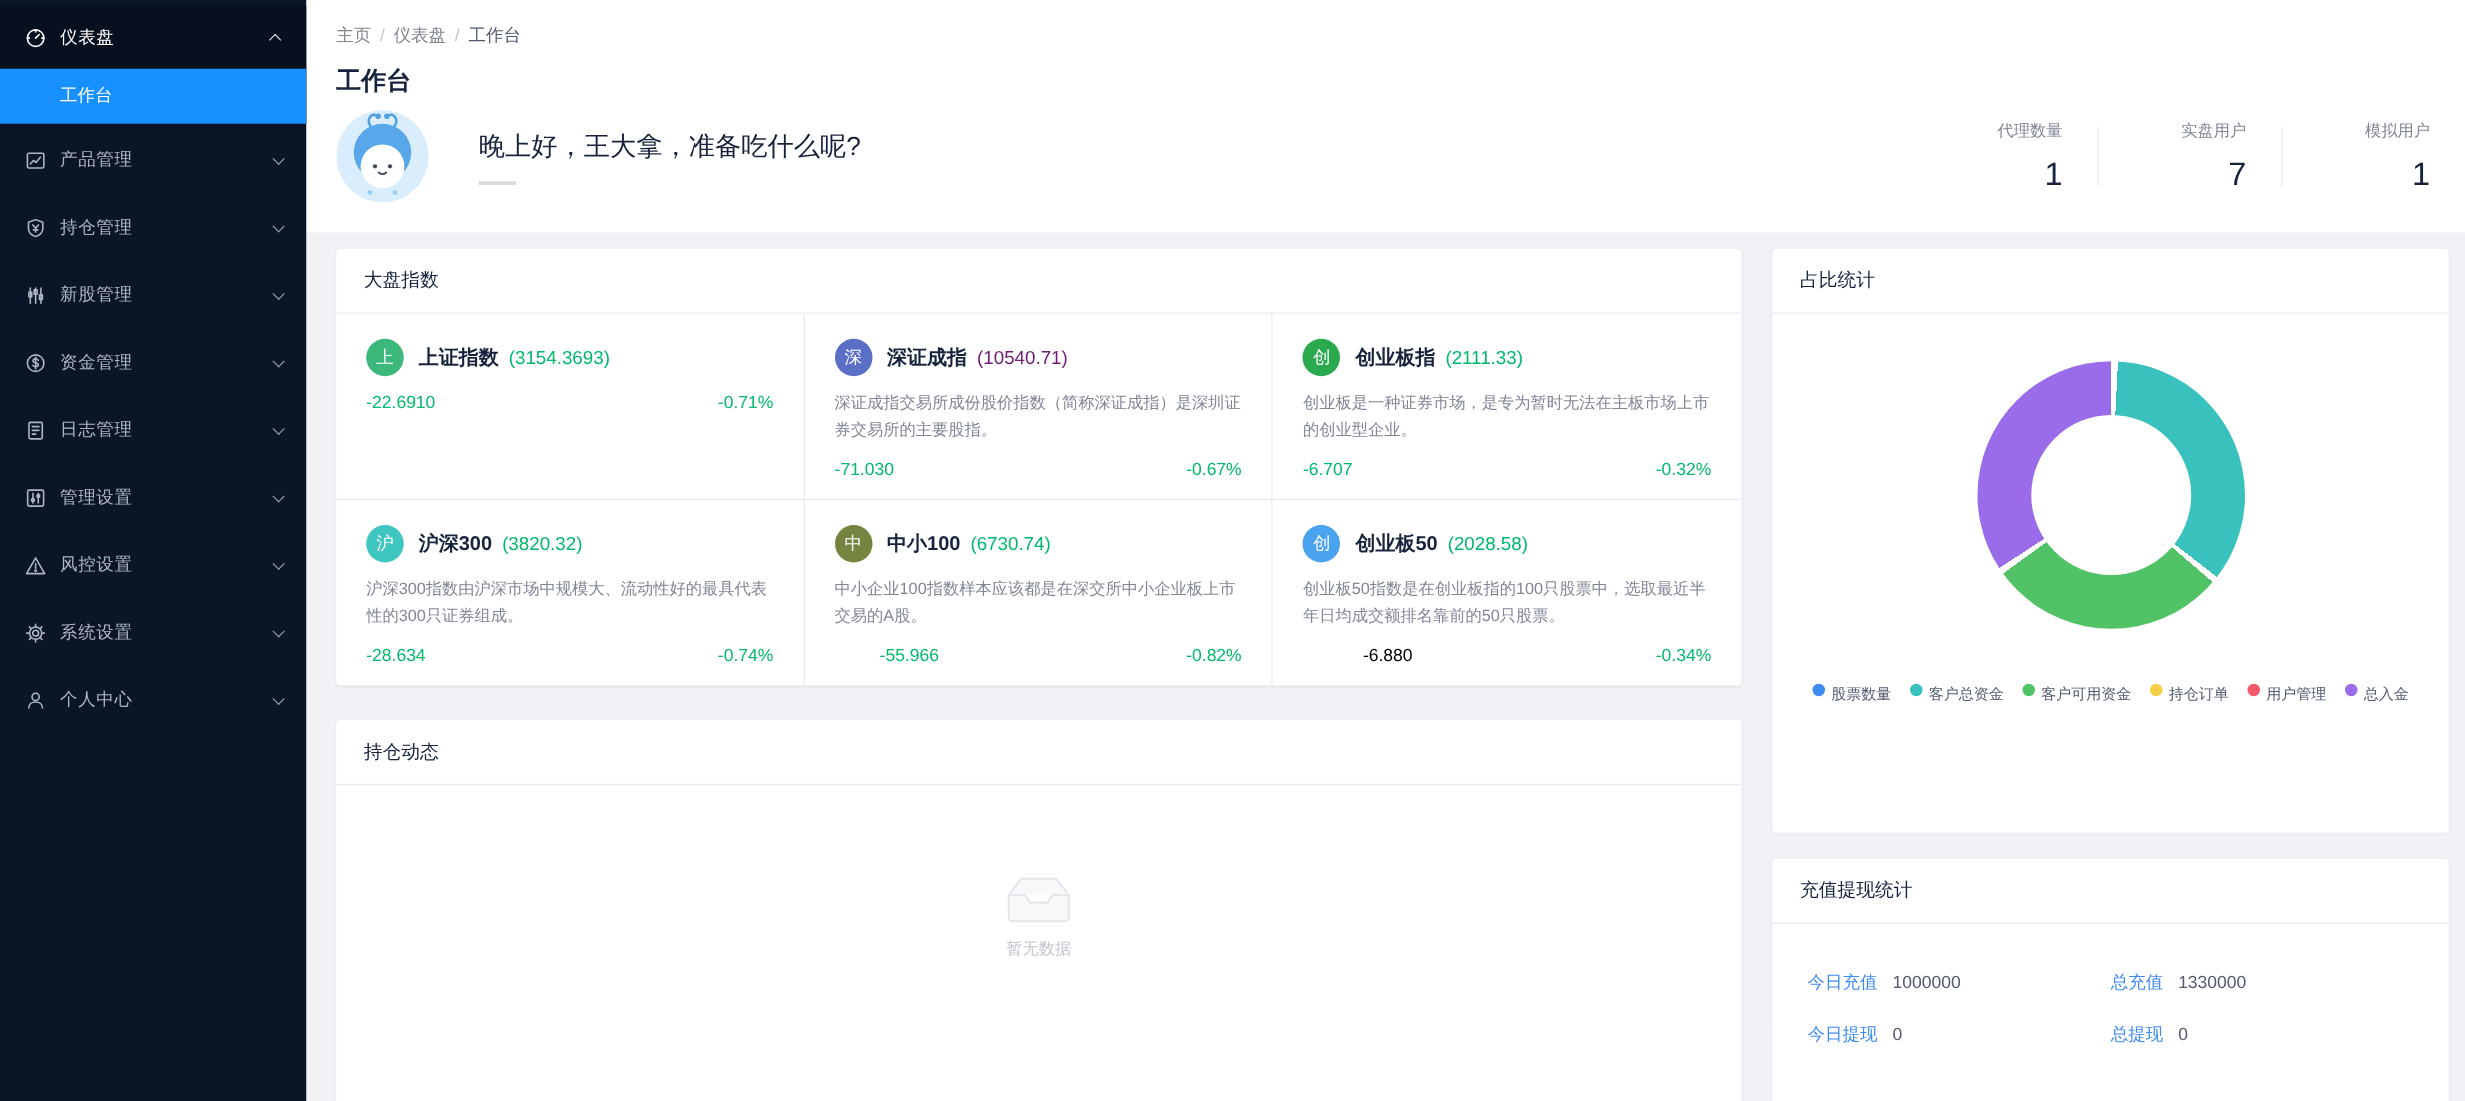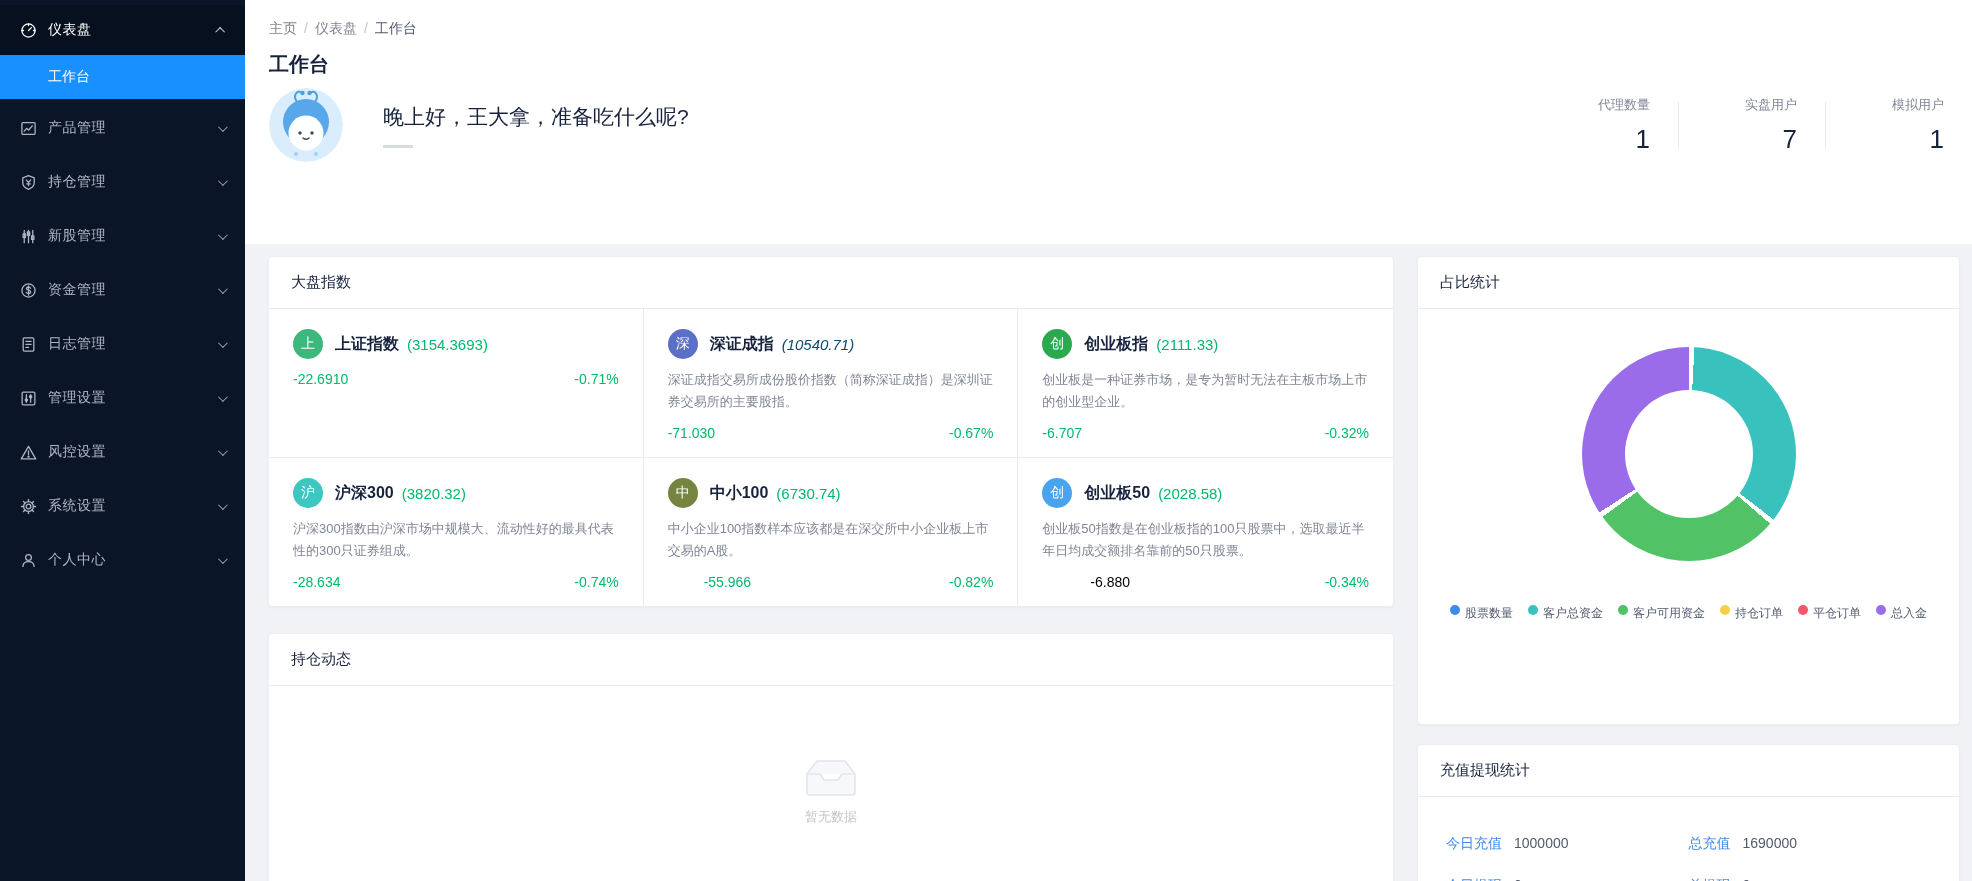--- a/index.html
+++ b/index.html
@@ -21,21 +21,21 @@
   .side-label { margin-left:11px; flex:1; letter-spacing:.5px; }
   .chev { width:7px; height:7px; border-right:1.6px solid currentColor; border-bottom:1.6px solid currentColor;
     transform:rotate(45deg) translateY(-2px); opacity:.85; }
   .chev.up { transform:rotate(225deg) translateY(-2px); }
   .submenu-item { height:44px; display:flex; align-items:center; padding-left:48px;
     font-size:14px; color:#c6cdd6; cursor:pointer; }
   .submenu-item.active { background:#1890ff; color:#fff; }
 
   
   .main { margin-left:245px; }
-  .header { background:#fff; height:244px; position:relative; }
+  .header { background:#fff; height:186px; position:relative; }
   .breadcrumb { padding:20px 0 0 24px; font-size:14px; color:#80868f; }
   .breadcrumb .sep { margin:0 7px; color:#c0c4cc; }
   .breadcrumb .crumb { cursor:pointer; }
   .breadcrumb .crumb.current { color:#515a6e; }
   .page-title { margin:13px 0 0 24px; font-size:20px; font-weight:700; color:#17233d; }
   .greet-row { position:absolute; left:24px; right:14px; top:88px; display:flex; align-items:center; }
   .avatar { width:74px; height:74px; border-radius:50%; overflow:hidden; flex:0 0 74px; }
   .greet-text-wrap { margin-left:40px;text-align:center; }
   .greet-text { font-size:21px; color:#17233d; }
   .greet-dash { width:30px; height:3px; background:#d8dce1; margin-top:14px; }
@@ -285,21 +285,21 @@
               </div>
               <div class="tile-vals">
                 <span style="color: rgb(0, 185, 107);">-22.6910</span>
                 <span style="color: rgb(0, 185, 107);">-0.71%</span>
               </div>
             </div>
             <div class="tile">
               <div class="tile-head">
                 <span class="badge" style="background: rgb(91, 111, 198);">深</span>
                 <span class="tile-name">深证成指</span>
-                <span class="tile-quote" style="color: #0c4a6e; font-style: italic;">(10540.71)</span>
+                <span class="tile-quote" style="color: #701a75;">(10540.71)</span>
               </div>
               <div class="tile-desc">深证成指交易所成份股价指数（简称深证成指）是深圳证券交易所的主要股指。</div>
               <div class="tile-vals">
                 <span style="color: rgb(0, 185, 107);">-71.030</span>
                 <span style="color: rgb(0, 185, 107);">-0.67%</span>
               </div>
             </div>
             <div class="tile">
               <div class="tile-head">
                 <span class="badge" style="background: rgb(42, 169, 79);">创</span>
@@ -383,35 +383,35 @@
             <span class="legend-item">
               <span class="legend-dot" style="background: rgb(82, 194, 102);"></span>
               <span>客户可用资金</span>
             </span>
             <span class="legend-item">
               <span class="legend-dot" style="background: rgb(246, 206, 73);"></span>
               <span>持仓订单</span>
             </span>
             <span class="legend-item">
               <span class="legend-dot" style="background: rgb(244, 88, 107);"></span>
-              <span>平仓订单</span>
+              <span>用户管理</span>
             </span>
             <span class="legend-item">
               <span class="legend-dot" style="background: rgb(154, 108, 233);"></span>
               <span>总入金</span>
             </span>
           </div>
       </section>
 
       <section class="card recharge-card">
         <div class="card-head">充值提现统计</div>
         <div class="recharge-body" id="recharge-body">
             <div class="recharge-row">
               <div class="recharge-cell"><span class="recharge-label">今日充值</span><span class="recharge-value">1000000</span></div>
-              <div class="recharge-cell"><span class="recharge-label">总充值</span><span class="recharge-value">1690000</span></div>
+              <div class="recharge-cell"><span class="recharge-label">总充值</span><span class="recharge-value">1330000</span></div>
             </div>
             <div class="recharge-row">
               <div class="recharge-cell"><span class="recharge-label">今日提现</span><span class="recharge-value">0</span></div>
               <div class="recharge-cell"><span class="recharge-label">总提现</span><span class="recharge-value">0</span></div>
             </div>
           </div>
       </section>
     </div>
   </div>
 </div>

